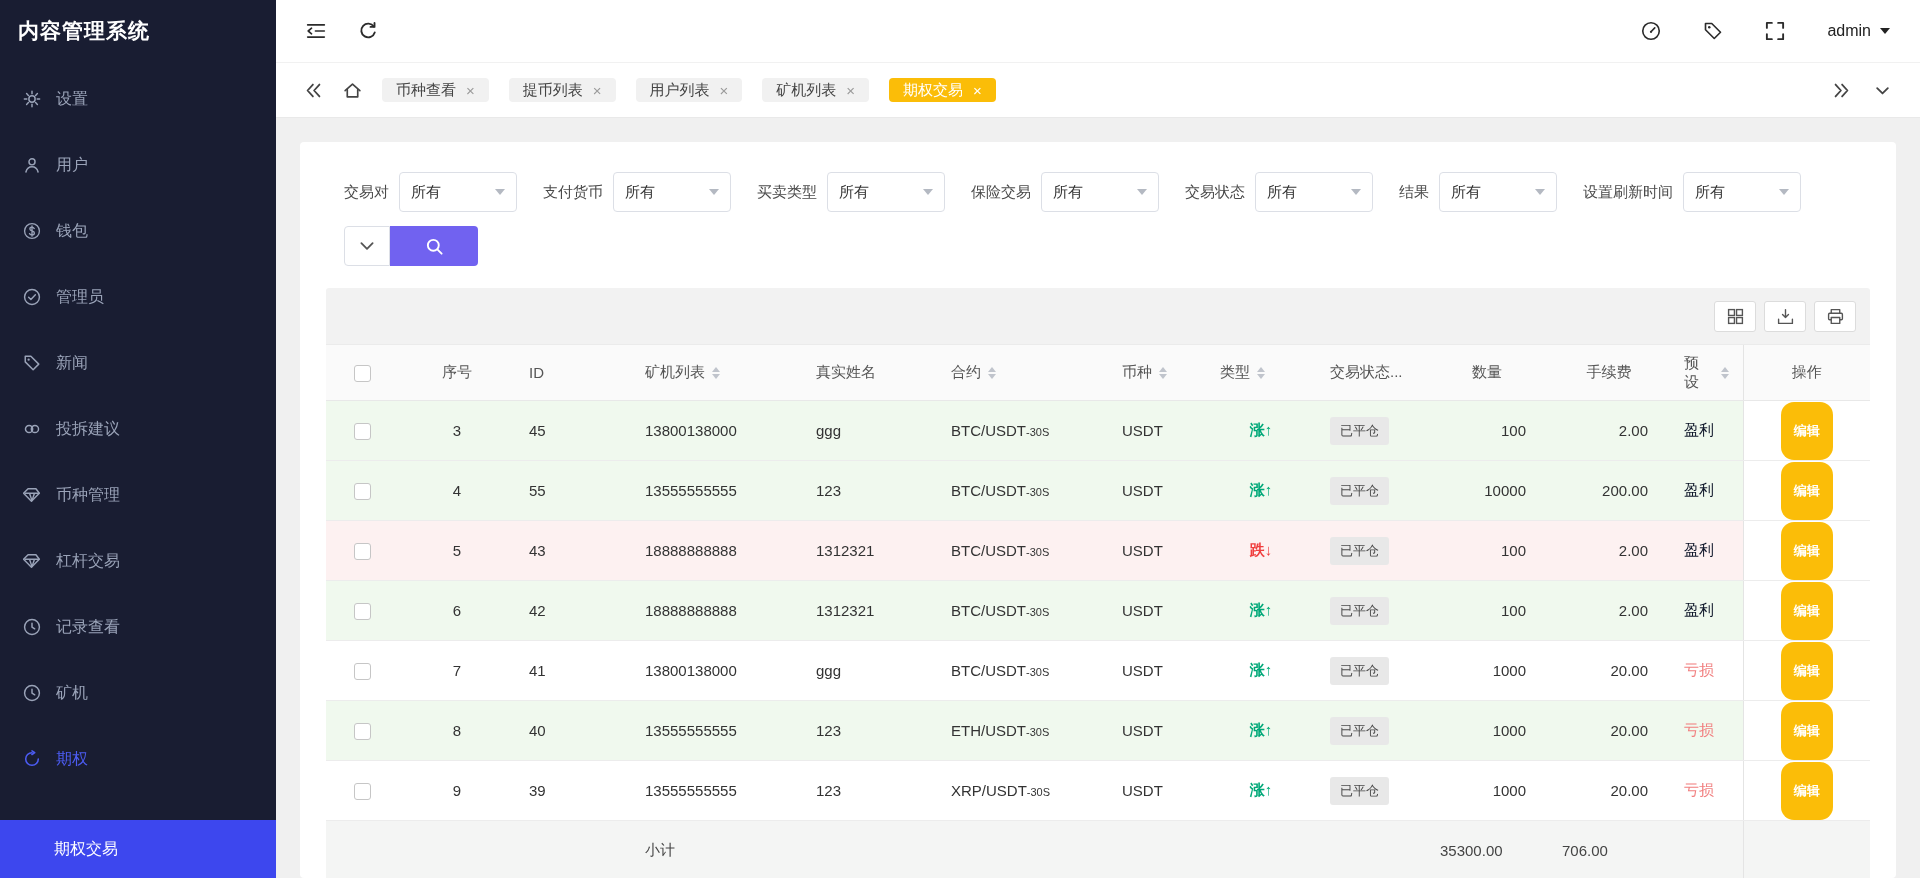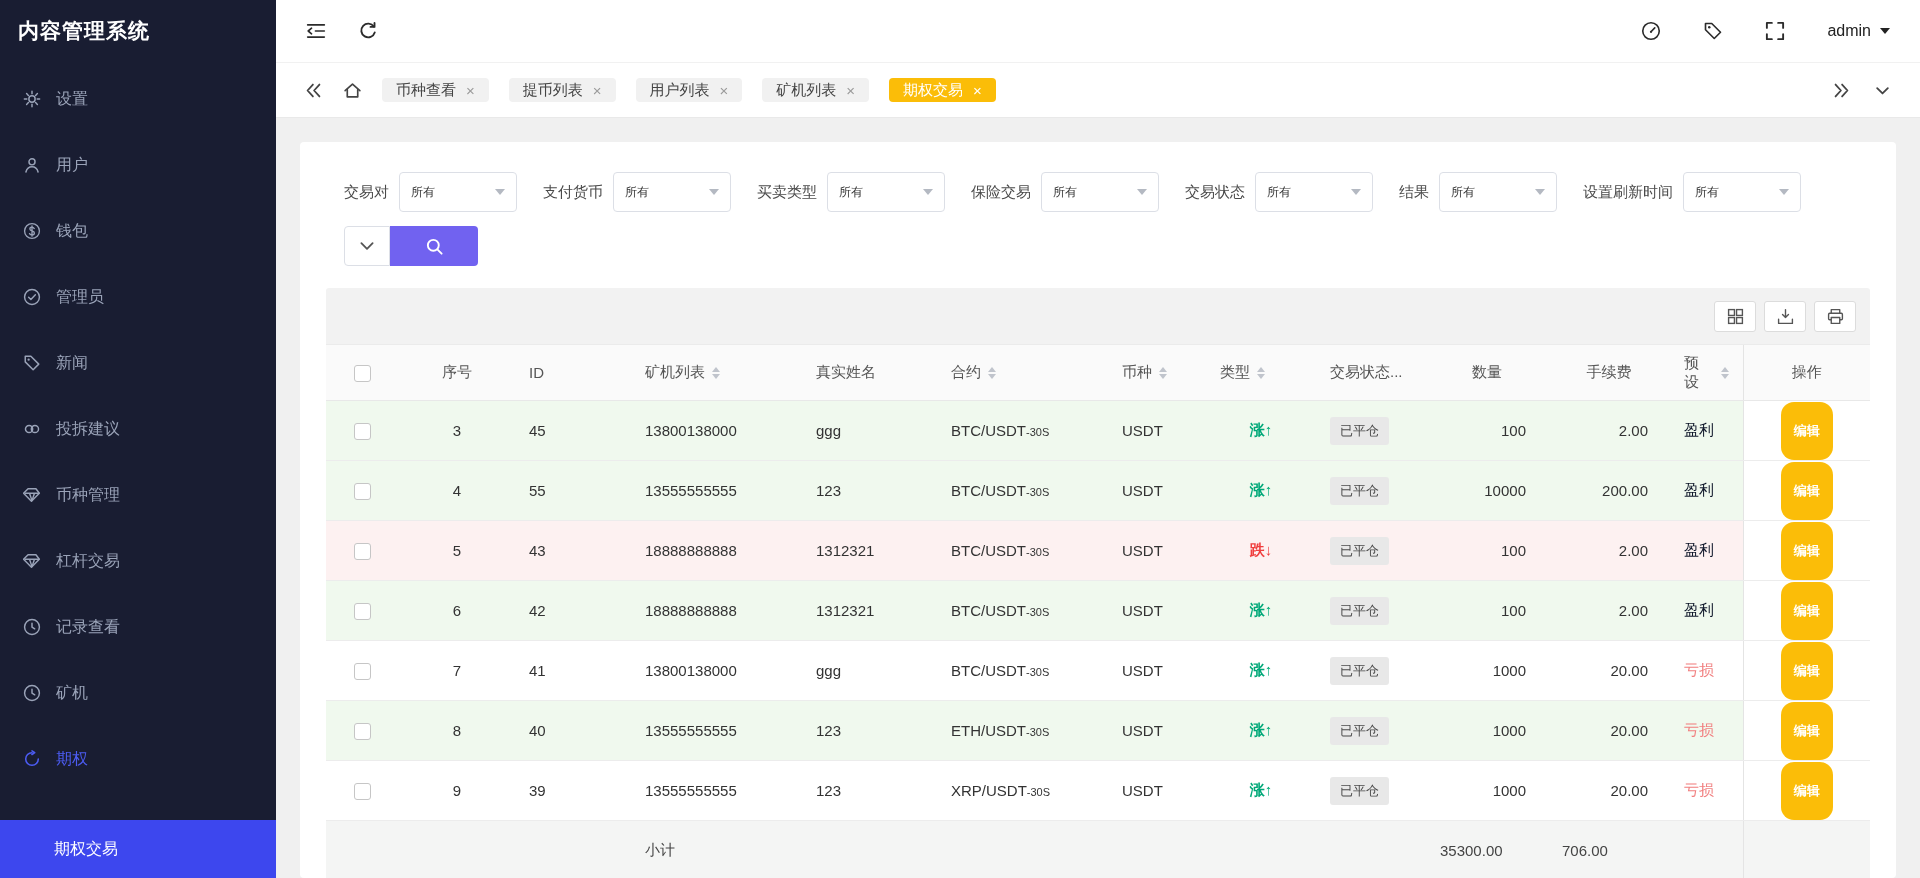--- a/index.html
+++ b/index.html
@@ -38,21 +38,21 @@
   .tabbar-right { margin-left:auto; display:flex; align-items:center; gap:22px; }
 
   .content { flex:1; padding:24px 24px 0; overflow:hidden; }
   .card { background:#fff; border-radius:4px; height:100%; padding:30px 26px 0; overflow:hidden; }
 
   
   .filter-row { display:flex; align-items:center; gap:26px; padding-left:18px; }
   .filter-group { display:flex; align-items:center; gap:10px; }
   .filter-label { font-size:15px; color:#4a4a4a; white-space:nowrap; }
   .select { width:118px; height:40px; background:#fff; border:1px solid #dcdfe6; border-radius:4px; display:flex; align-items:center; padding:0 11px; cursor:pointer; }
-  .select-value { flex:1; font-size:12px; color:#333; }
+  .select-value { flex:1; font-size:15px; color:#333; }
   .select-caret { width:0; height:0; border-left:5px solid transparent; border-right:5px solid transparent; border-top:6px solid #b4b9c2; }
 
   .filter-actions { display:flex; margin-top:14px; padding-left:18px; }
   .collapse-btn { width:46px; height:40px; background:#fff; border:1px solid #dcdfe6; border-radius:4px 0 0 4px; display:flex; align-items:center; justify-content:center; color:#555; cursor:pointer; }
   .collapse-btn svg { width:18px; height:18px; }
   .search-btn { width:88px; height:40px; background:#7162f0; border:none; border-radius:0 4px 4px 0; display:flex; align-items:center; justify-content:center; cursor:pointer; }
   .search-btn svg { width:19px; height:19px; }
 
   
   .table-area { margin-top:22px; }

